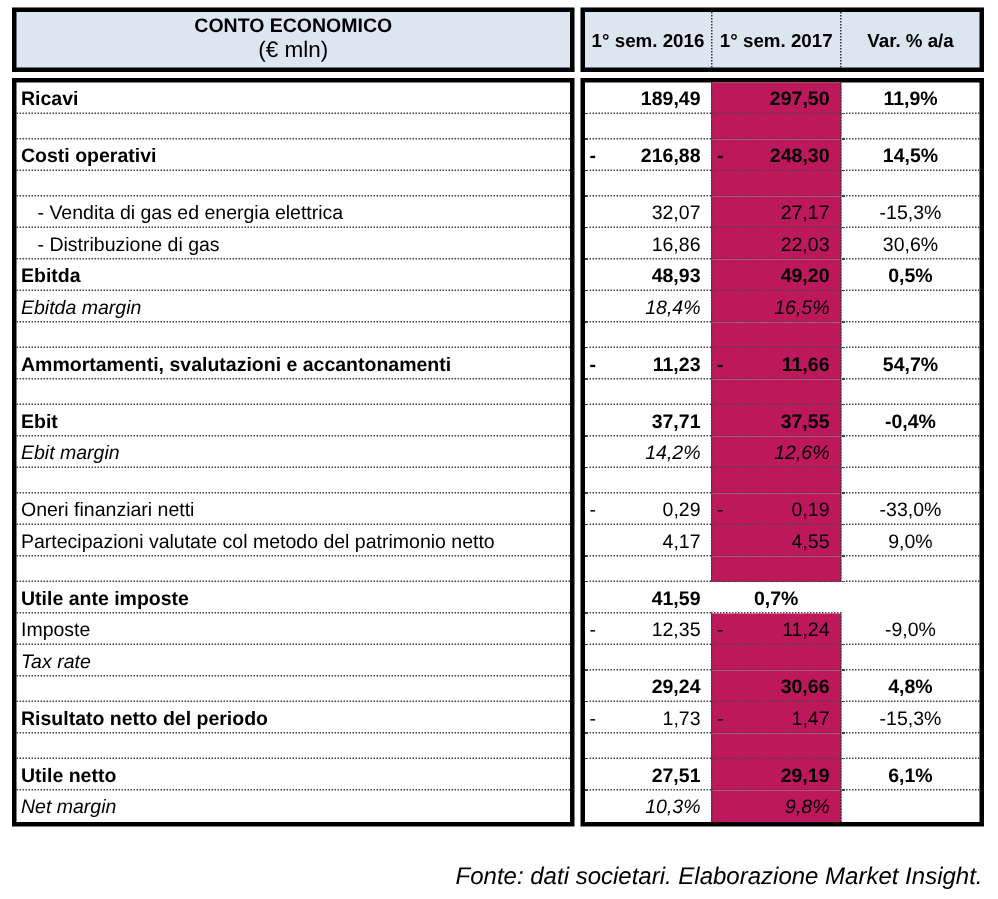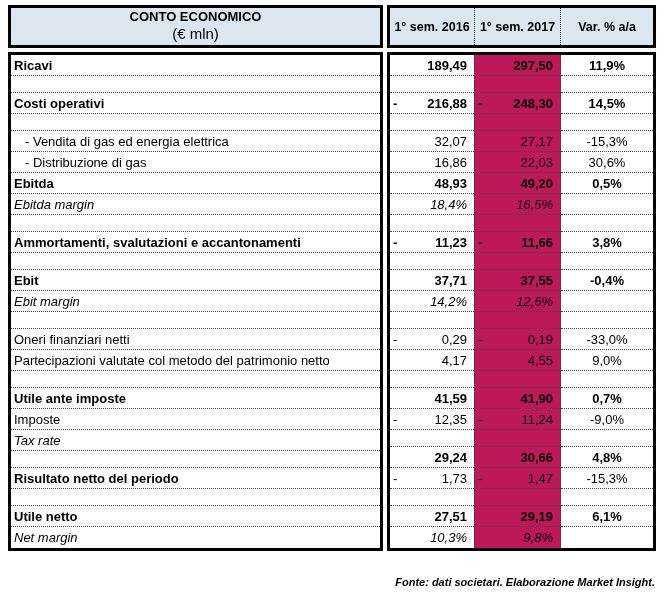--- a/index.html
+++ b/index.html
@@ -72,21 +72,21 @@
     border-left: 1px dotted #333; border-right: 1px dotted #333;
   }
   .cell.cvar { justify-content: center; padding-right: 0; }
   .row-d.b .cell { font-weight: bold; }
   .row-d.i .cell { font-style: italic; }
   .neg { position: absolute; left: 3px; }
 
   
   .footer {
     position: absolute; right: 10px; top: 576px;
-    font-size: 11px; font-weight: bold; font-style: italic;
+    font-size: 16px; font-weight: normal; font-style: italic;
     white-space: nowrap;
   }
 </style>
 </head>
 <body>
 
 <div class="table-wrap">
 
   <div class="box header-label">
     <div class="t1">CONTO ECONOMICO</div>
@@ -246,21 +246,21 @@
       <div class="row-d b">
         <div class="cell c16">
           <span class="neg">-</span>
           <span>11,23</span>
         </div>
         <div class="cell c17">
           <span class="neg">-</span>
           <span>11,66</span>
         </div>
         <div class="cell cvar">
-          <span>3,8%</span>
+          <span>54,7%</span>
         </div>
       </div>
       <div class="row-d blank">
         <div class="cell c16"></div>
         <div class="cell c17"></div>
         <div class="cell cvar"></div>
       </div>
       <div class="row-d b">
         <div class="cell c16">
           <span>37,71</span>
@@ -312,23 +312,20 @@
       </div>
       <div class="row-d blank">
         <div class="cell c16"></div>
         <div class="cell c17"></div>
         <div class="cell cvar"></div>
       </div>
       <div class="row-d b">
         <div class="cell c16">
           <span>41,59</span>
         </div>
-        <div class="cell c17">
-          <span>41,90</span>
-        </div>
         <div class="cell cvar">
           <span>0,7%</span>
         </div>
       </div>
       <div class="row-d">
         <div class="cell c16">
           <span class="neg">-</span>
           <span>12,35</span>
         </div>
         <div class="cell c17">

